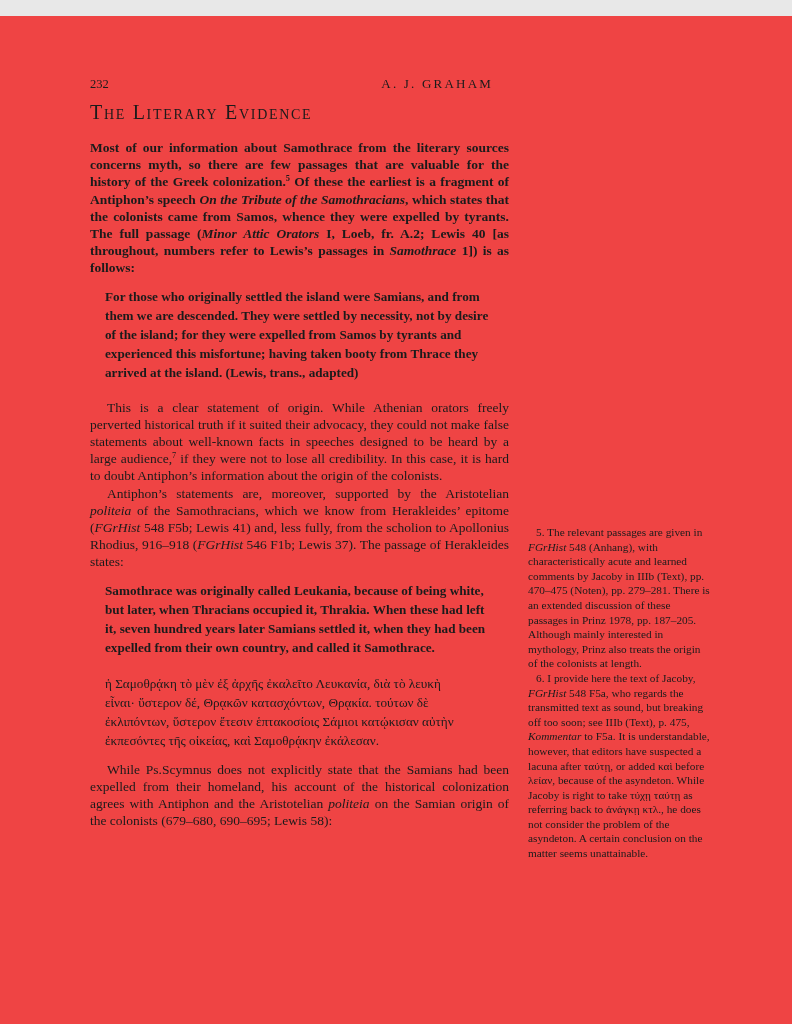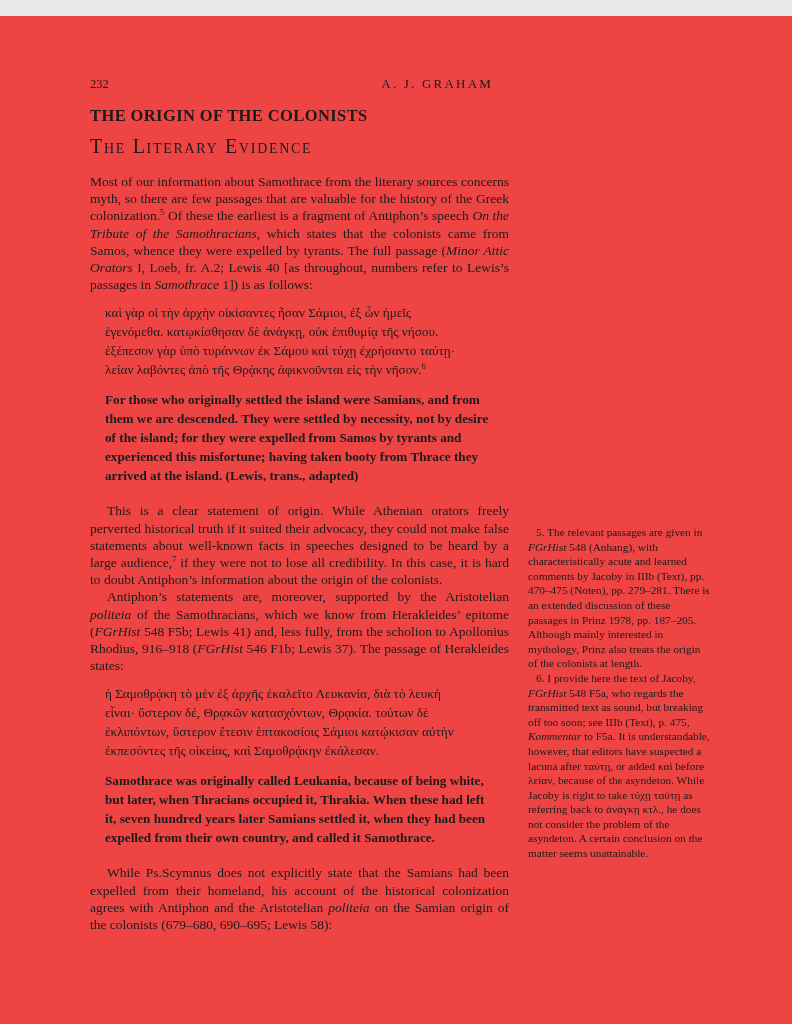--- a/index.html
+++ b/index.html
@@ -37,21 +37,21 @@
     font-size: 20px;
     font-variant: small-caps;
     letter-spacing: 1.7px;
   }
   .para {
     font-size: 13.5px;
     line-height: 17.2px;
     text-align: justify;
     margin: 0;
   }
-  .para.first { margin-top: 15px; }
+  .para.first { margin-top: 15px; font-weight: bold; }
   .para.indent { text-indent: 17px; }
   .quote {
     margin: 10px 0 11px 15px;
     font-size: 13.2px;
     line-height: 19px;
     white-space: pre-line;
     text-align: left;
   }
   .quote.trans { margin-bottom: 17px; font-weight: bold; }
   sup {
@@ -80,50 +80,45 @@
 
 <div class="page">
 
   <div class="main-col">
 
     <div class="page-header">
       <span class="page-number">232</span>
       <span class="running-head">A. J. GRAHAM</span>
     </div>
 
-    <div class="article-title">THE ORIGIN OF THE COLONISTS</div>
 
     <div class="section-heading">The Literary Evidence</div>
 
     <p class="para first">Most of our information about Samothrace from the literary sources concerns myth, so there are few passages that are valuable for the history of the Greek colonization.<sup>5</sup> Of these the earliest is a fragment of Antiphon’s speech <i>On the Tribute of the Samothracians</i>, which states that the colonists came from Samos, whence they were expelled by tyrants. The full passage (<i>Minor Attic Orators</i> I, Loeb, fr. A.2; Lewis 40 [as throughout, numbers refer to Lewis’s passages in <i>Samothrace</i> 1]) is as follows:</p>
 
-    <div class="quote">καὶ γὰρ οἱ τὴν ἀρχὴν οἰκίσαντες ἦσαν Σάμιοι, ἐξ ὧν ἡμεῖς
-ἐγενόμεθα. κατῳκίσθησαν δὲ ἀνάγκῃ, οὐκ ἐπιθυμίᾳ τῆς νήσου.
-ἐξέπεσον γὰρ ὑπὸ τυράννων ἐκ Σάμου καὶ τύχῃ ἐχρήσαντο ταύτῃ·
-λείαν λαβόντες ἀπὸ τῆς Θρᾴκης ἀφικνοῦνται εἰς τὴν νῆσον.<sup>6</sup></div>
 
     <div class="quote trans">For those who originally settled the island were Samians, and from
 them we are descended. They were settled by necessity, not by desire
 of the island; for they were expelled from Samos by tyrants and
 experienced this misfortune; having taken booty from Thrace they
 arrived at the island. (Lewis, trans., adapted)</div>
 
     <p class="para indent">This is a clear statement of origin. While Athenian orators freely perverted historical truth if it suited their advocacy, they could not make false statements about well-known facts in speeches designed to be heard by a large audience,<sup>7</sup> if they were not to lose all credibility. In this case, it is hard to doubt Antiphon’s information about the origin of the colonists.</p>
 
     <p class="para indent">Antiphon’s statements are, moreover, supported by the Aristotelian <i>politeia</i> of the Samothracians, which we know from Herakleides’ epitome (<i>FGrHist</i> 548 F5b; Lewis 41) and, less fully, from the scholion to Apollonius Rhodius, 916–918 (<i>FGrHist</i> 546 F1b; Lewis 37). The passage of Herakleides states:</p>
 
+    <div class="quote trans">Samothrace was originally called Leukania, because of being white,
+but later, when Thracians occupied it, Thrakia. When these had left
+it, seven hundred years later Samians settled it, when they had been
+expelled from their own country, and called it Samothrace.</div>
+
     <div class="quote">ἡ Σαμοθρᾴκη τὸ μὲν ἐξ ἀρχῆς ἐκαλεῖτο Λευκανία, διὰ τὸ λευκὴ
 εἶναι· ὕστερον δέ, Θρᾳκῶν κατασχόντων, Θρᾳκία. τούτων δὲ
 ἐκλιπόντων, ὕστερον ἔτεσιν ἑπτακοσίοις Σάμιοι κατῴκισαν αὐτὴν
 ἐκπεσόντες τῆς οἰκείας, καὶ Σαμοθρᾴκην ἐκάλεσαν.</div>
-
-    <div class="quote trans">Samothrace was originally called Leukania, because of being white,
-but later, when Thracians occupied it, Thrakia. When these had left
-it, seven hundred years later Samians settled it, when they had been
-expelled from their own country, and called it Samothrace.</div>
 
     <p class="para indent">While Ps.Scymnus does not explicitly state that the Samians had been expelled from their homeland, his account of the historical colonization agrees with Antiphon and the Aristotelian <i>politeia</i> on the Samian origin of the colonists (679–680, 690–695; Lewis 58):</p>
 
   </div>
 
   <div class="side-col">
     <p class="footnote">5. The relevant passages are given in <i>FGrHist</i> 548 (Anhang), with characteristically acute and learned comments by Jacoby in IIIb (Text), pp. 470–475 (Noten), pp. 279–281. There is an extended discussion of these passages in Prinz 1978, pp. 187–205. Although mainly interested in mythology, Prinz also treats the origin of the colonists at length.</p>
     <p class="footnote">6. I provide here the text of Jacoby, <i>FGrHist</i> 548 F5a, who regards the transmitted text as sound, but breaking off too soon; see IIIb (Text), p. 475, <i>Kommentar</i> to F5a. It is understandable, however, that editors have suspected a lacuna after ταύτῃ, or added καὶ before λείαν, because of the asyndeton. While Jacoby is right to take τύχῃ ταύτῃ as referring back to ἀνάγκῃ κτλ., he does not consider the problem of the asyndeton. A certain conclusion on the matter seems unattainable.</p>
   </div>
 

